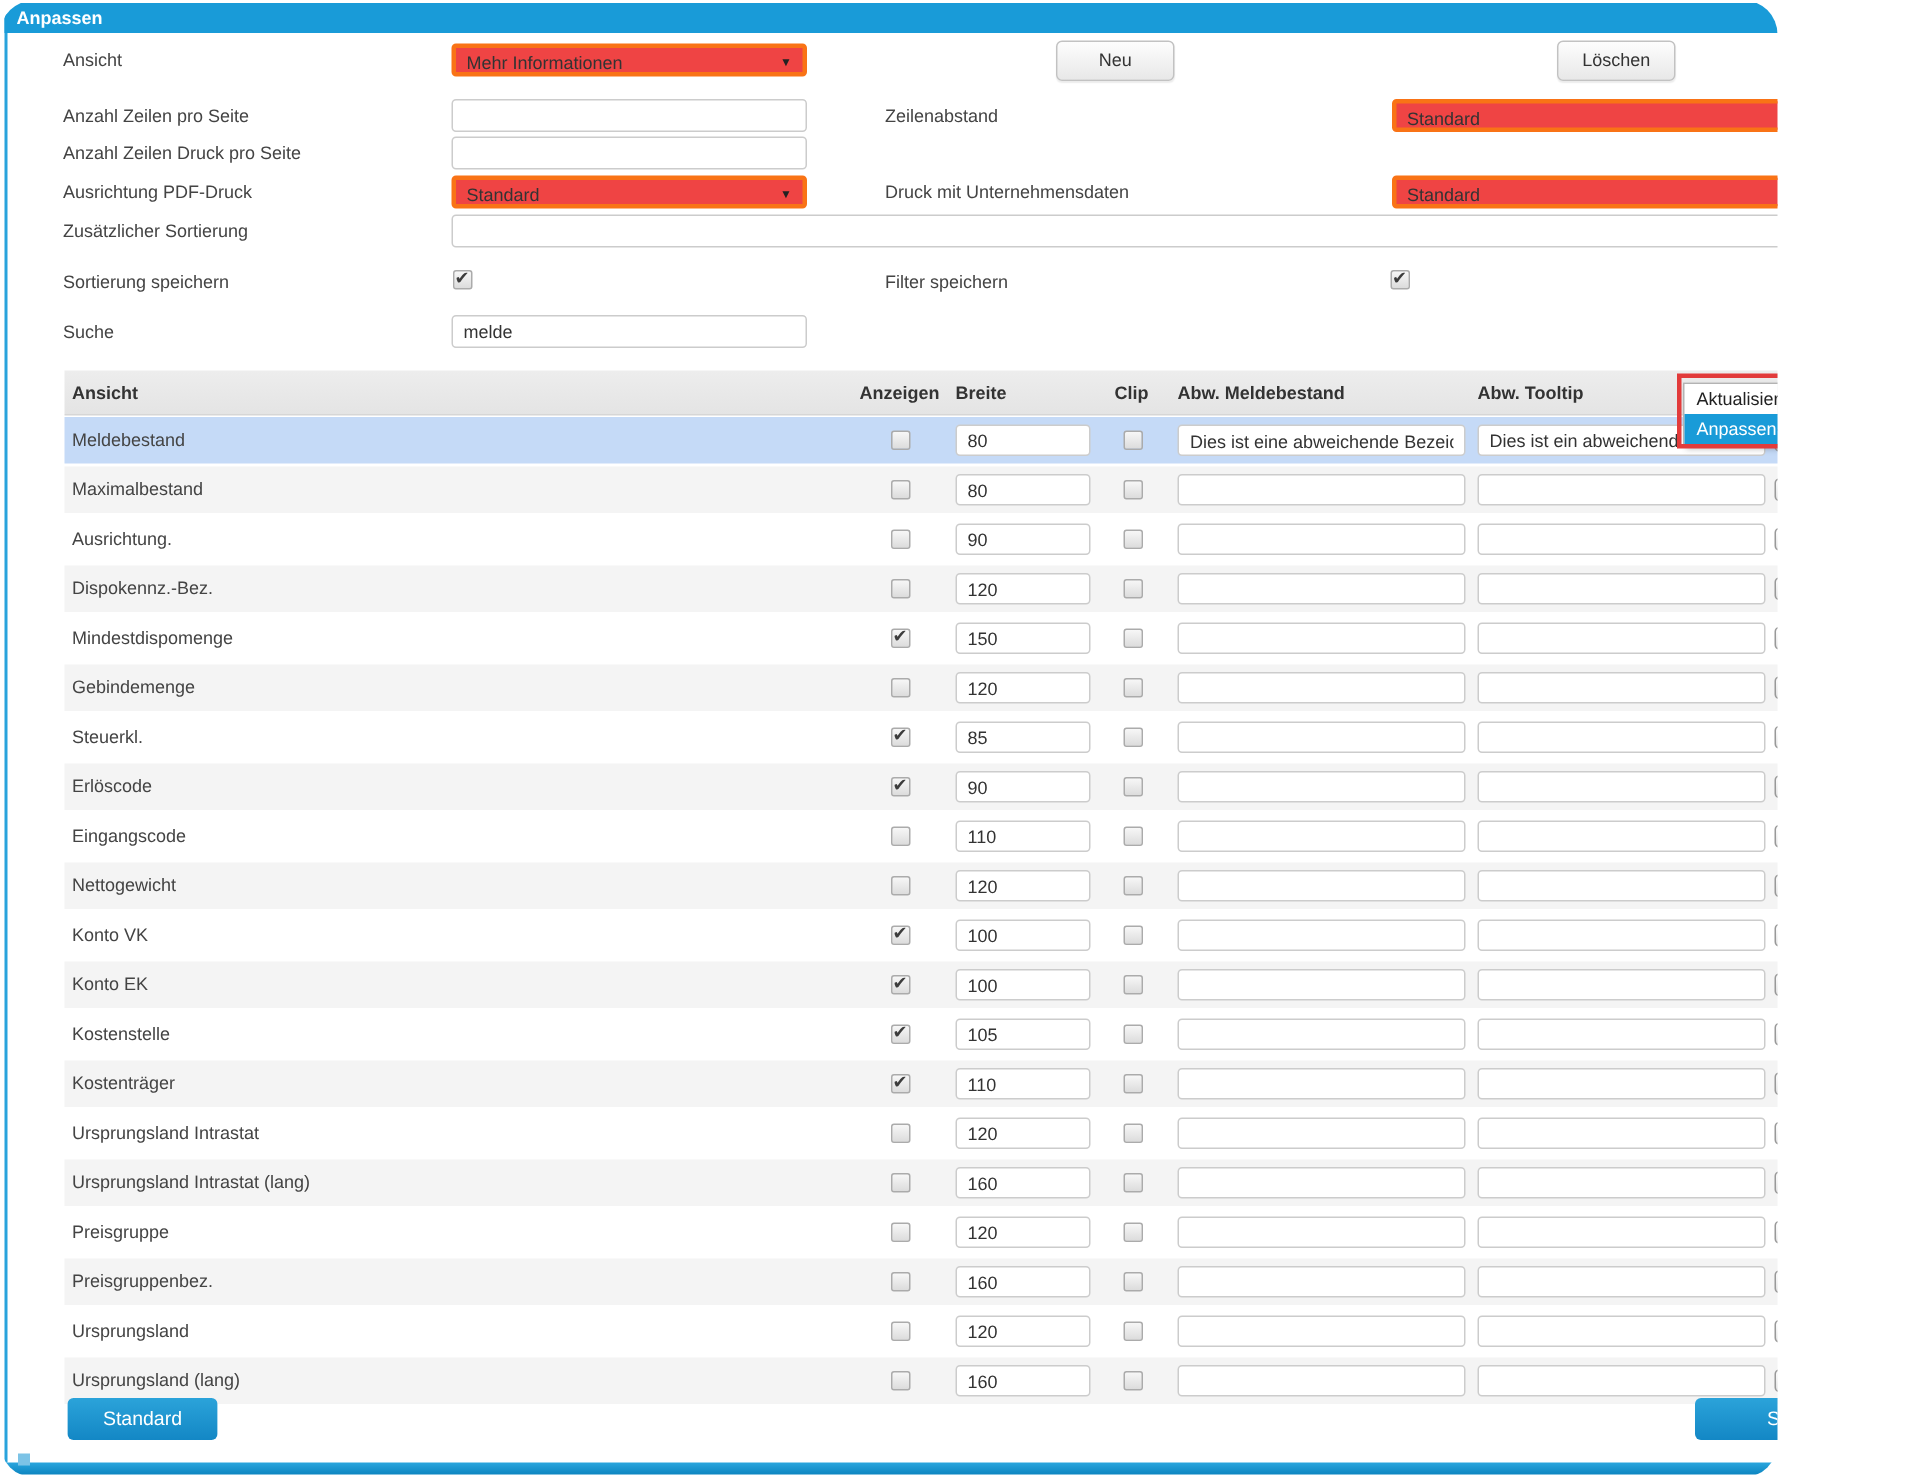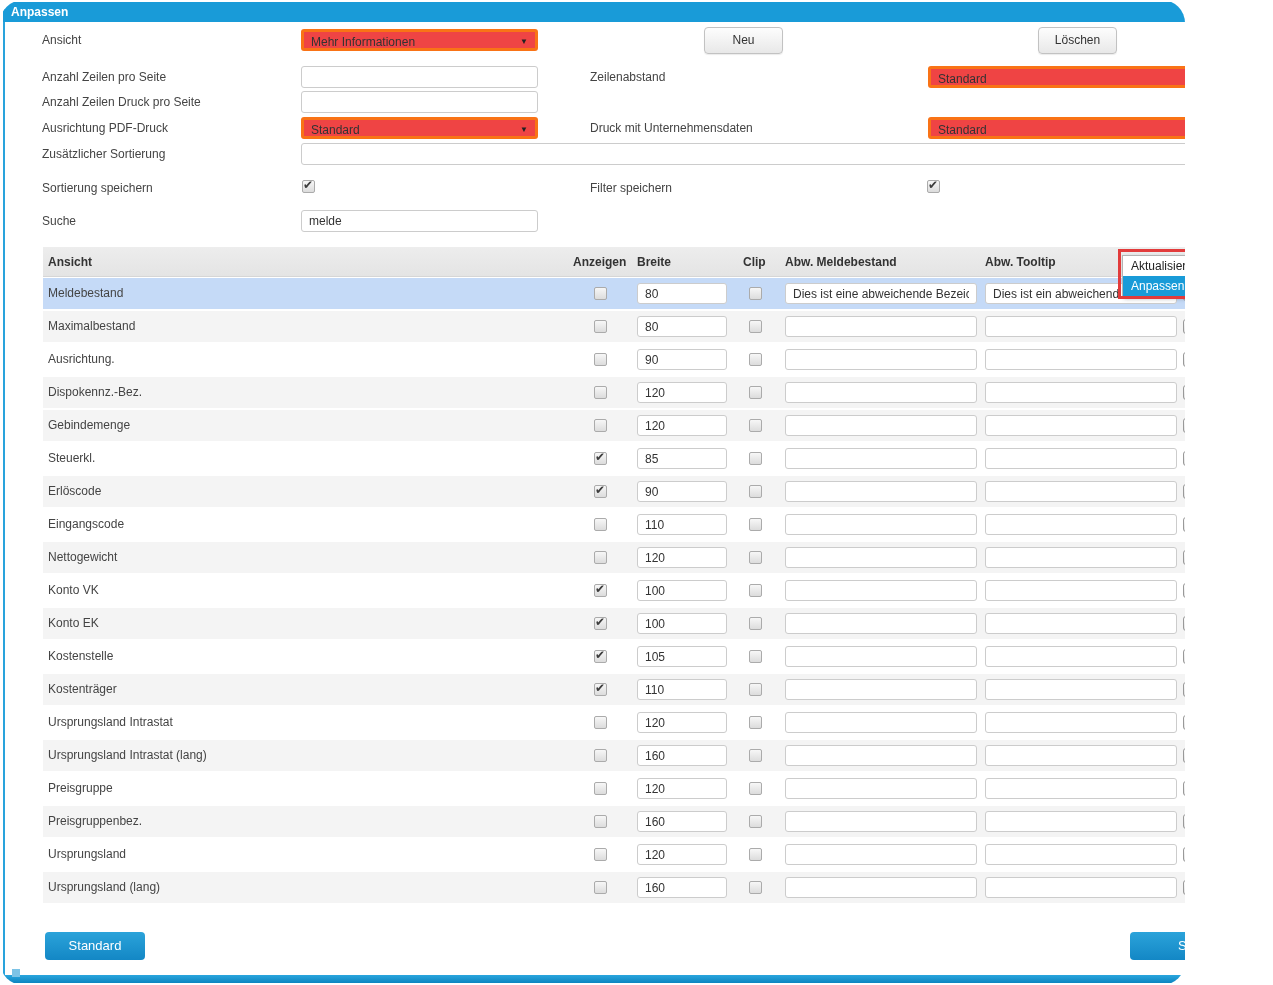--- a/index.html
+++ b/index.html
@@ -170,20 +170,30 @@
         <div class="trow alt">
       <span class="cname">Dispokennz.-Bez.</span>
       <div class="cbx" style="left:551px;"></div>
       <input class="txt" style="left: 594px; width: 90px;" value="120">
       <div class="cbx" style="left:706px;"></div>
       <input class="txt" style="left: 742px; width: 192px;" value="">
       <input class="txt" style="left: 942px; width: 192px;" value="">
       <div class="updown" style="left:1140px;"><span>▲</span></div>
       <div class="updown" style="left:1160px;"><span>▼</span></div>
     </div>
+        <div class="trow">
+      <span class="cname">Mindestdispomenge</span>
+      <div class="cbx checked" style="left:551px;"></div>
+      <input class="txt" style="left: 594px; width: 90px;" value="150">
+      <div class="cbx" style="left:706px;"></div>
+      <input class="txt" style="left: 742px; width: 192px;" value="">
+      <input class="txt" style="left: 942px; width: 192px;" value="">
+      <div class="updown" style="left:1140px;"><span>▲</span></div>
+      <div class="updown" style="left:1160px;"><span>▼</span></div>
+    </div>
         <div class="trow alt">
       <span class="cname">Gebindemenge</span>
       <div class="cbx" style="left:551px;"></div>
       <input class="txt" style="left: 594px; width: 90px;" value="120">
       <div class="cbx" style="left:706px;"></div>
       <input class="txt" style="left: 742px; width: 192px;" value="">
       <input class="txt" style="left: 942px; width: 192px;" value="">
       <div class="updown" style="left:1140px;"><span>▲</span></div>
       <div class="updown" style="left:1160px;"><span>▼</span></div>
     </div>

